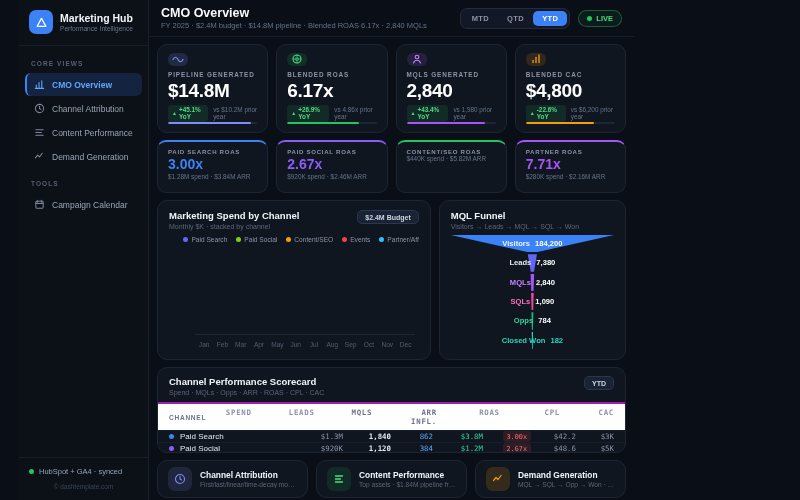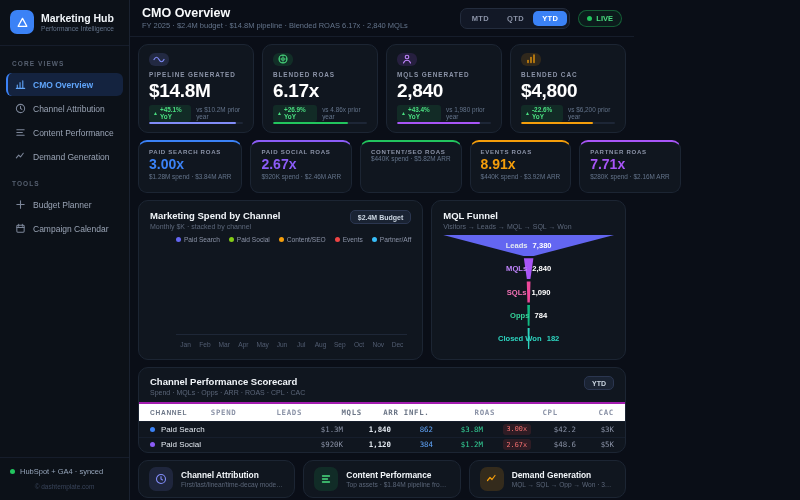--- a/index.html
+++ b/index.html
@@ -1,18 +1,18 @@
 <!DOCTYPE html>
 <html><head>
 <meta charset="utf-8">
 <style>
   * { margin:0; padding:0; box-sizing:border-box; }
   html,body { width:800px; height:500px; overflow:hidden; background:#0a0e17;
     font-family:"Liberation Sans", sans-serif; color:#e2e8f0; }
-  .app { display:flex; width:634px; height:500px; }
+  .app { display:flex; width:634px; height:500px;padding-left:19px; }
 
   
   .sidebar { width:130px; background:#0c1118; border-right:1px solid #1a2230; display:flex; flex-direction:column; }
   .brand { display:flex; gap:7px; align-items:center; padding:10px 10px 11px; border-bottom:1px solid #161d2b; }
   .brand-logo { width:24px; height:24px; border-radius:7px; background:#3b82f6; display:flex; align-items:center; justify-content:center; flex:none; }
   .brand-name { font-size:10.5px; font-weight:bold; color:#f1f5f9; line-height:1.2; }
   .brand-tag { font-size:6.6px; color:#64748b; }
   .nav { padding:8px 6px; }
   .nav-section { font-size:6.5px; font-weight:bold; letter-spacing:1.1px; color:#566070; padding:6px 6px 5px; }
   .nav-item { display:flex; align-items:center; gap:7px; padding:6px 7px; margin:1px 0; border-radius:6px;
@@ -170,27 +170,20 @@
       <div class="nav-item">
         <svg width="11" height="11" viewBox="0 0 24 24" fill="none" stroke-width="2.4" stroke-linecap="round" stroke-linejoin="round">
             <path d="M3 15l5-6 4 4 6-8"></path>
           </svg>
         <span>Demand Generation</span>
       </div>
 
       <div class="nav-section" style="margin-top:6px">TOOLS</div>
 
       <div class="nav-item">
-        <svg width="11" height="11" viewBox="0 0 24 24" fill="none" stroke-width="2.4" stroke-linecap="round">
-            <path d="M12 4v16"></path>
-            <path d="M4 12h16"></path>
-          </svg>
-        <span>Budget Planner</span>
-      </div>
-      <div class="nav-item">
         <svg width="11" height="11" viewBox="0 0 24 24" fill="none" stroke-width="2.2" stroke-linecap="round">
             <rect x="4" y="5" width="16" height="15" rx="2"></rect>
             <path d="M4 10h16"></path>
             <path d="M8 3v4M16 3v4"></path>
           </svg>
         <span>Campaign Calendar</span>
       </div>
     </nav>
 
     <div class="side-foot">
@@ -318,25 +311,20 @@
           <div class="roas-sub">$1.28M spend · $3.84M ARR</div>
         </div>
         <div class="card roas-card" style="border-top-color: rgb(139, 92, 246);">
           <div class="roas-label">PAID SOCIAL ROAS</div>
           <div class="roas-value" style="color: rgb(139, 92, 246);">2.67x</div>
           <div class="roas-sub">$920K spend · $2.46M ARR</div>
         </div>
         <div class="card roas-card" style="border-top-color: rgb(34, 197, 94);">
           <div class="roas-label">CONTENT/SEO ROAS</div>
           <div class="roas-sub">$440K spend · $5.82M ARR</div>
-        </div>
-        <div class="card roas-card" style="border-top-color: rgb(245, 158, 11);">
-          <div class="roas-label">EVENTS ROAS</div>
-          <div class="roas-value" style="color: rgb(245, 158, 11);">8.91x</div>
-          <div class="roas-sub">$440K spend · $3.92M ARR</div>
         </div>
         <div class="card roas-card" style="border-top-color: rgb(168, 85, 247);">
           <div class="roas-label">PARTNER ROAS</div>
           <div class="roas-value" style="color: rgb(168, 85, 247);">7.71x</div>
           <div class="roas-sub">$280K spend · $2.16M ARR</div>
         </div>
       </div>
 
       <div class="charts-row">
 
@@ -391,20 +379,27 @@
 
         <div class="card funnel-card">
           <div class="card-head">
             <div>
               <div class="card-title">MQL Funnel</div>
               <div class="card-sub">Visitors → Leads → MQL → SQL → Won</div>
             </div>
           </div>
           <div class="funnel">
             <div class="f-row">
+              <div class="f-shape" style="background: rgb(59, 130, 246);"></div>
+              <div class="f-text">
+                  <span style="color: rgb(234, 242, 255);">Visitors</span>
+                  <span class="f-val">184,200</span>
+                </div>
+            </div>
+            <div class="f-row">
               <div class="f-shape" style="background: rgb(99, 102, 241);"></div>
               <div class="f-text">
                   <span style="color: rgb(226, 232, 240);">Leads</span>
                   <span class="f-val">7,380</span>
                 </div>
             </div>
             <div class="f-row">
               <div class="f-shape" style="background: rgb(168, 85, 247);"></div>
               <div class="f-text">
                   <span style="color: rgb(192, 132, 252);">MQLs</span>

